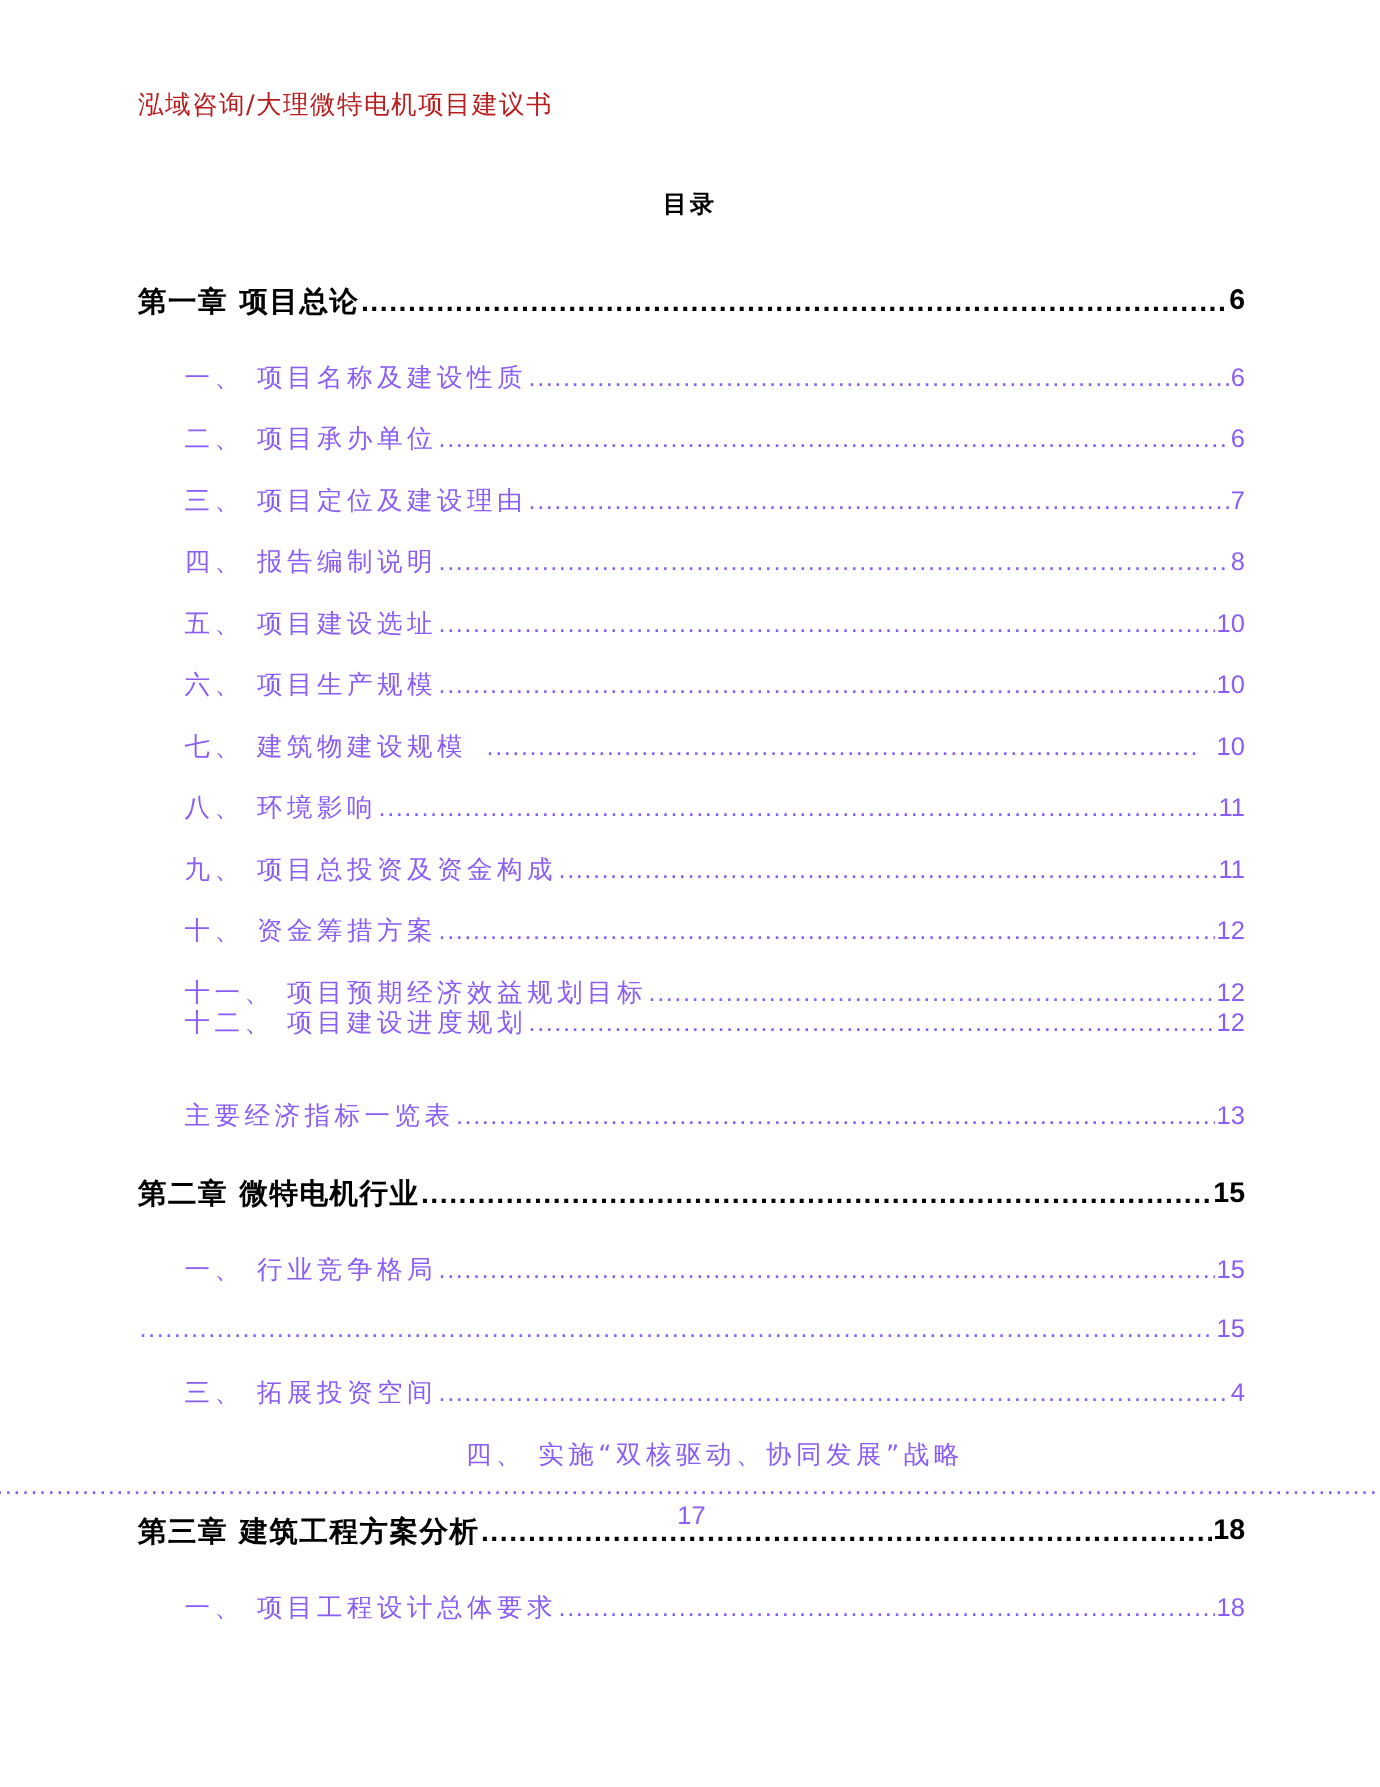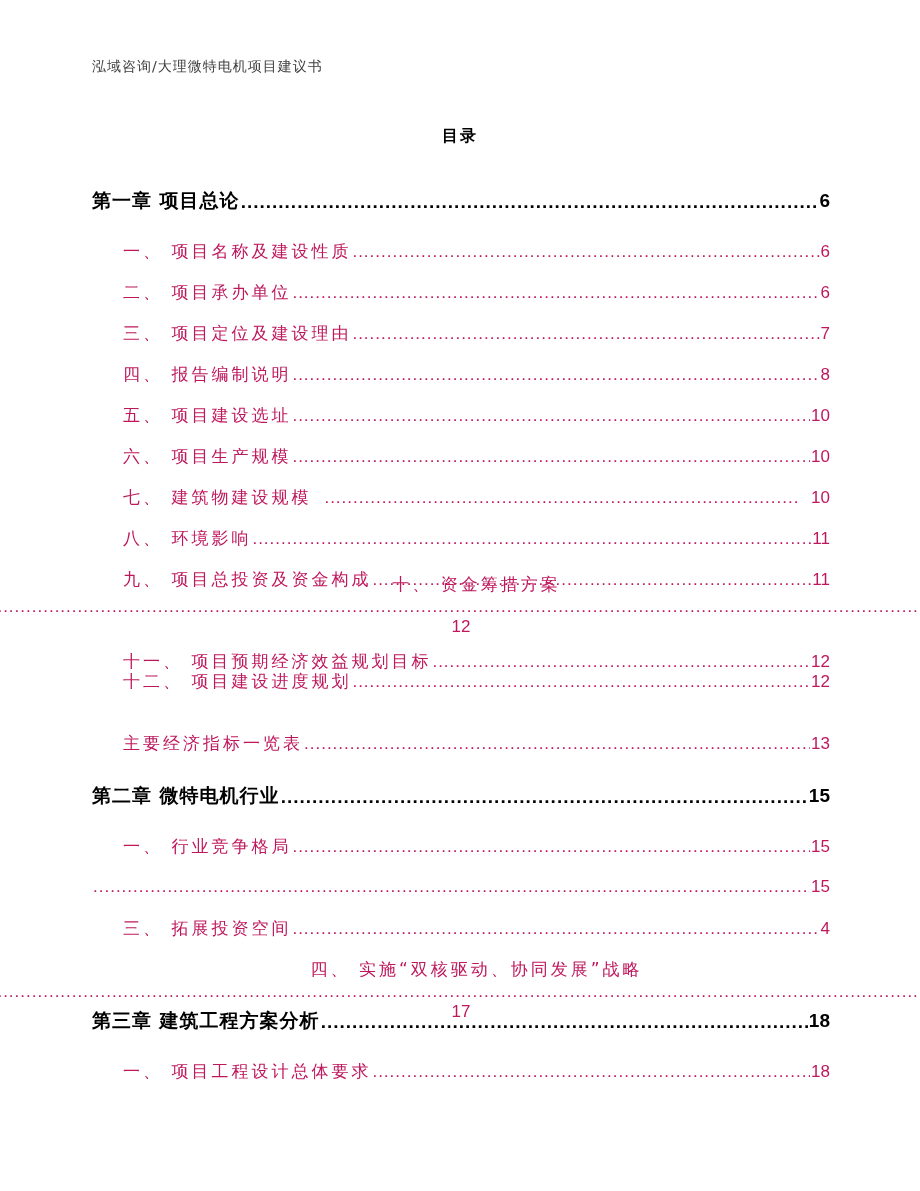--- a/index.html
+++ b/index.html
@@ -12,23 +12,23 @@
       height: 1191px;
       position: relative;
       overflow: hidden;
       color: #000;
       font-family: "DejaVu Sans", "Liberation Sans", sans-serif;
     }
     .running-header {
       position: absolute;
       left: 92px;
       top: 58px;
-      font-size: 14px;
+      font-size: 17px;
       letter-spacing: 1px;
-      color: #404040;
+      color: #b91c1c;
     }
     .toc-title {
       position: absolute;
       left: 0;
       width: 920px;
       top: 126px;
       text-align: center;
       font-size: 16px;
       font-weight: bold;
       letter-spacing: 2px;
@@ -47,21 +47,21 @@
       align-items: center;
       white-space: nowrap;
     }
     .toc-entry.chapter {
       font-size: 19px;
       font-weight: bold;
       letter-spacing: 1px;
     }
     .toc-entry.section {
       font-size: 17px;
-      color: #be185d;
+      color: #8b5cf6;
       letter-spacing: 3px;
     }
     .toc-entry.section .label {
       padding-left: 31px;
     }
     .leader {
       flex: 1;
       overflow: hidden;
       margin: 0 1px;
       letter-spacing: 1px;
@@ -136,21 +136,21 @@
   <div class="toc-entry section" style="top: 527px;">
     <span class="label">八、 环境影响</span>
     <span class="leader"></span>
     <span class="page-num">11</span>
   </div>
   <div class="toc-entry section" style="top: 568px;">
     <span class="label">九、 项目总投资及资金构成</span>
     <span class="leader"></span>
     <span class="page-num">11</span>
   </div>
-  <div class="toc-entry section" style="top: 573px; flex-direction: column;">
+  <div class="toc-entry section" style="top: 609px;">
     <span class="label">十、 资金筹措方案</span>
     <span class="leader"></span>
     <span class="page-num">12</span>
   </div>
   <div class="toc-entry section" style="top: 650px;">
     <span class="label">十一、 项目预期经济效益规划目标</span>
     <span class="leader"></span>
     <span class="page-num">12</span>
   </div>
   <div class="toc-entry section" style="top: 670px;">

